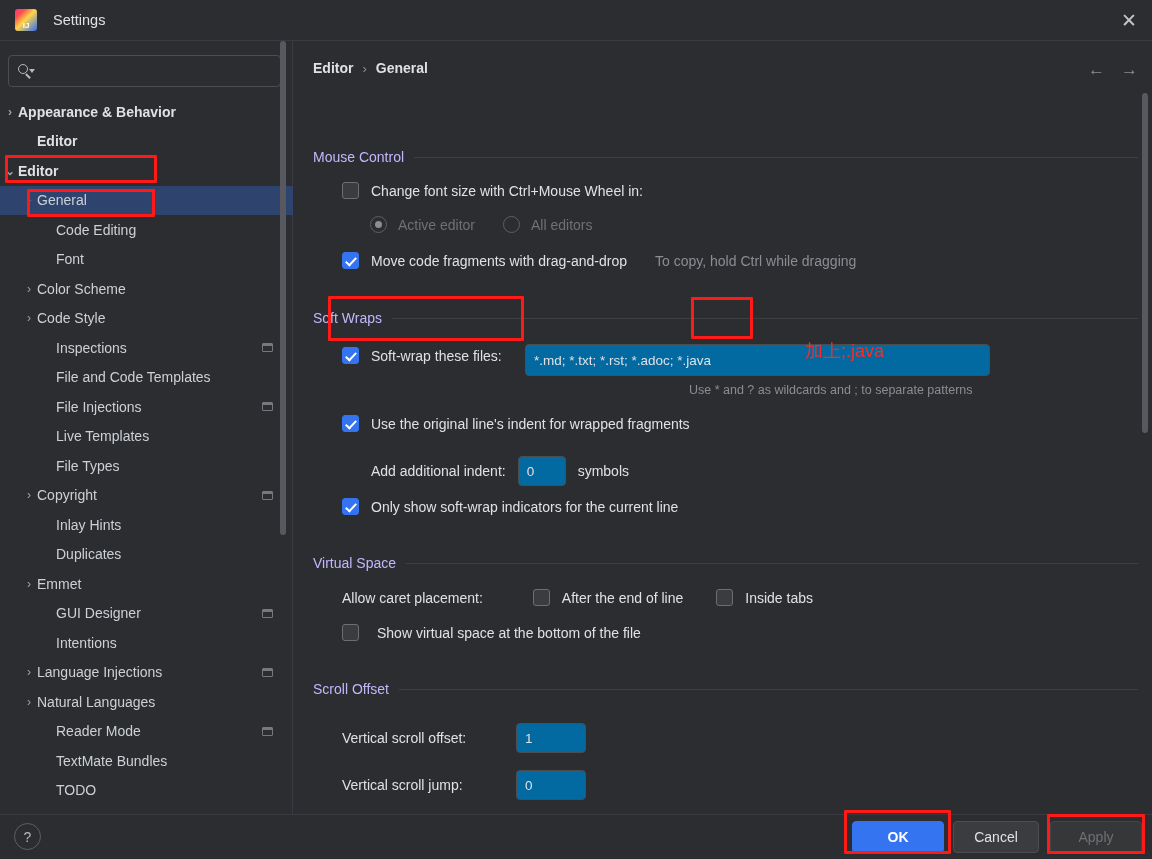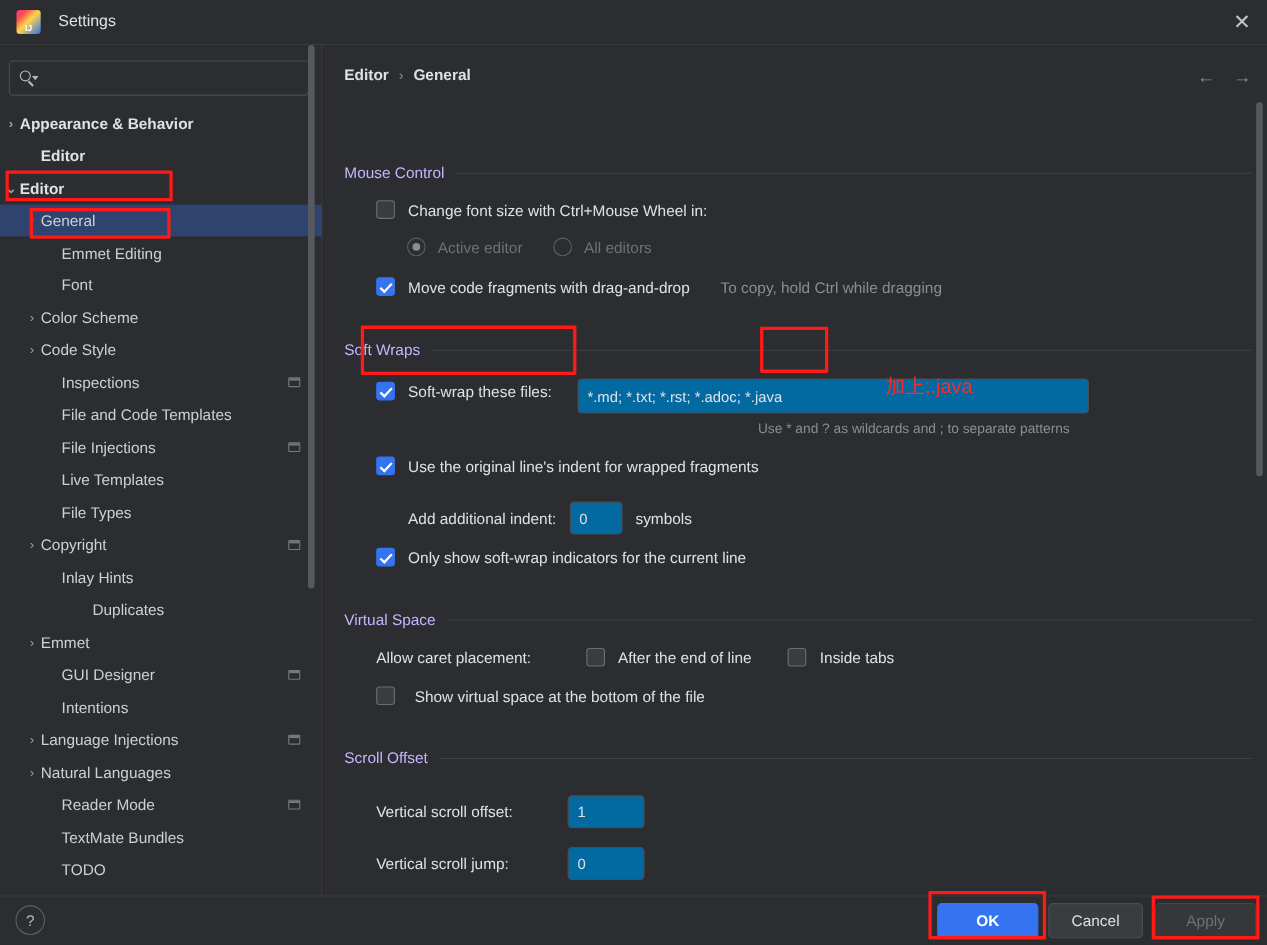--- a/index.html
+++ b/index.html
@@ -211,21 +211,21 @@
         </div>
         <div class="tree-row bold">
           <span class="chev" style="left: 2px;">⌄</span>
           <span class="tree-label" style="margin-left: 18px;">Editor</span>
         </div>
         <div class="tree-row selected">
           <span class="chev" style="left: 21px;">›</span>
           <span class="tree-label" style="margin-left: 37px;">General</span>
         </div>
         <div class="tree-row">
-          <span class="tree-label" style="margin-left: 56px;">Emmet Editing</span>
+          <span class="tree-label" style="margin-left: 56px;">Code Editing</span>
         </div>
         <div class="tree-row">
           <span class="tree-label" style="margin-left: 56px;">Font</span>
         </div>
         <div class="tree-row">
           <span class="chev" style="left: 21px;">›</span>
           <span class="tree-label" style="margin-left: 37px;">Color Scheme</span>
         </div>
         <div class="tree-row">
           <span class="chev" style="left: 21px;">›</span>
@@ -250,21 +250,21 @@
         </div>
         <div class="tree-row">
           <span class="chev" style="left: 21px;">›</span>
           <span class="tree-label" style="margin-left: 37px;">Copyright</span>
           <span class="badge-ico"></span>
         </div>
         <div class="tree-row">
           <span class="tree-label" style="margin-left: 56px;">Inlay Hints</span>
         </div>
         <div class="tree-row">
-          <span class="tree-label" style="margin-left: 84px;">Duplicates</span>
+          <span class="tree-label" style="margin-left: 56px;">Duplicates</span>
         </div>
         <div class="tree-row">
           <span class="chev" style="left: 21px;">›</span>
           <span class="tree-label" style="margin-left: 37px;">Emmet</span>
         </div>
         <div class="tree-row">
           <span class="tree-label" style="margin-left: 56px;">GUI Designer</span>
           <span class="badge-ico"></span>
         </div>
         <div class="tree-row">

